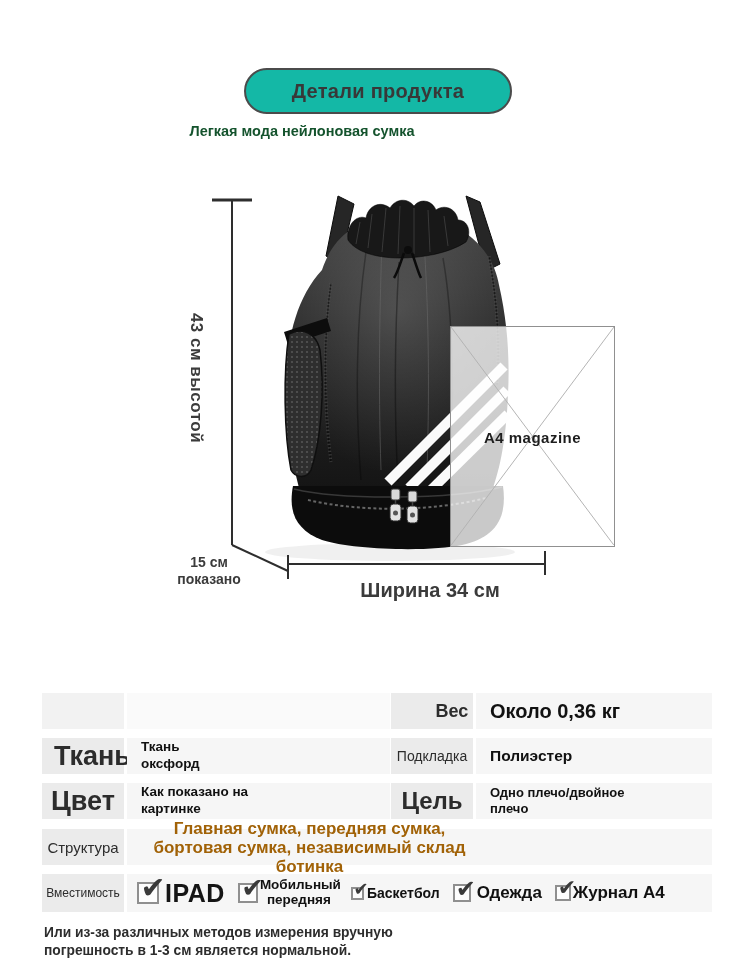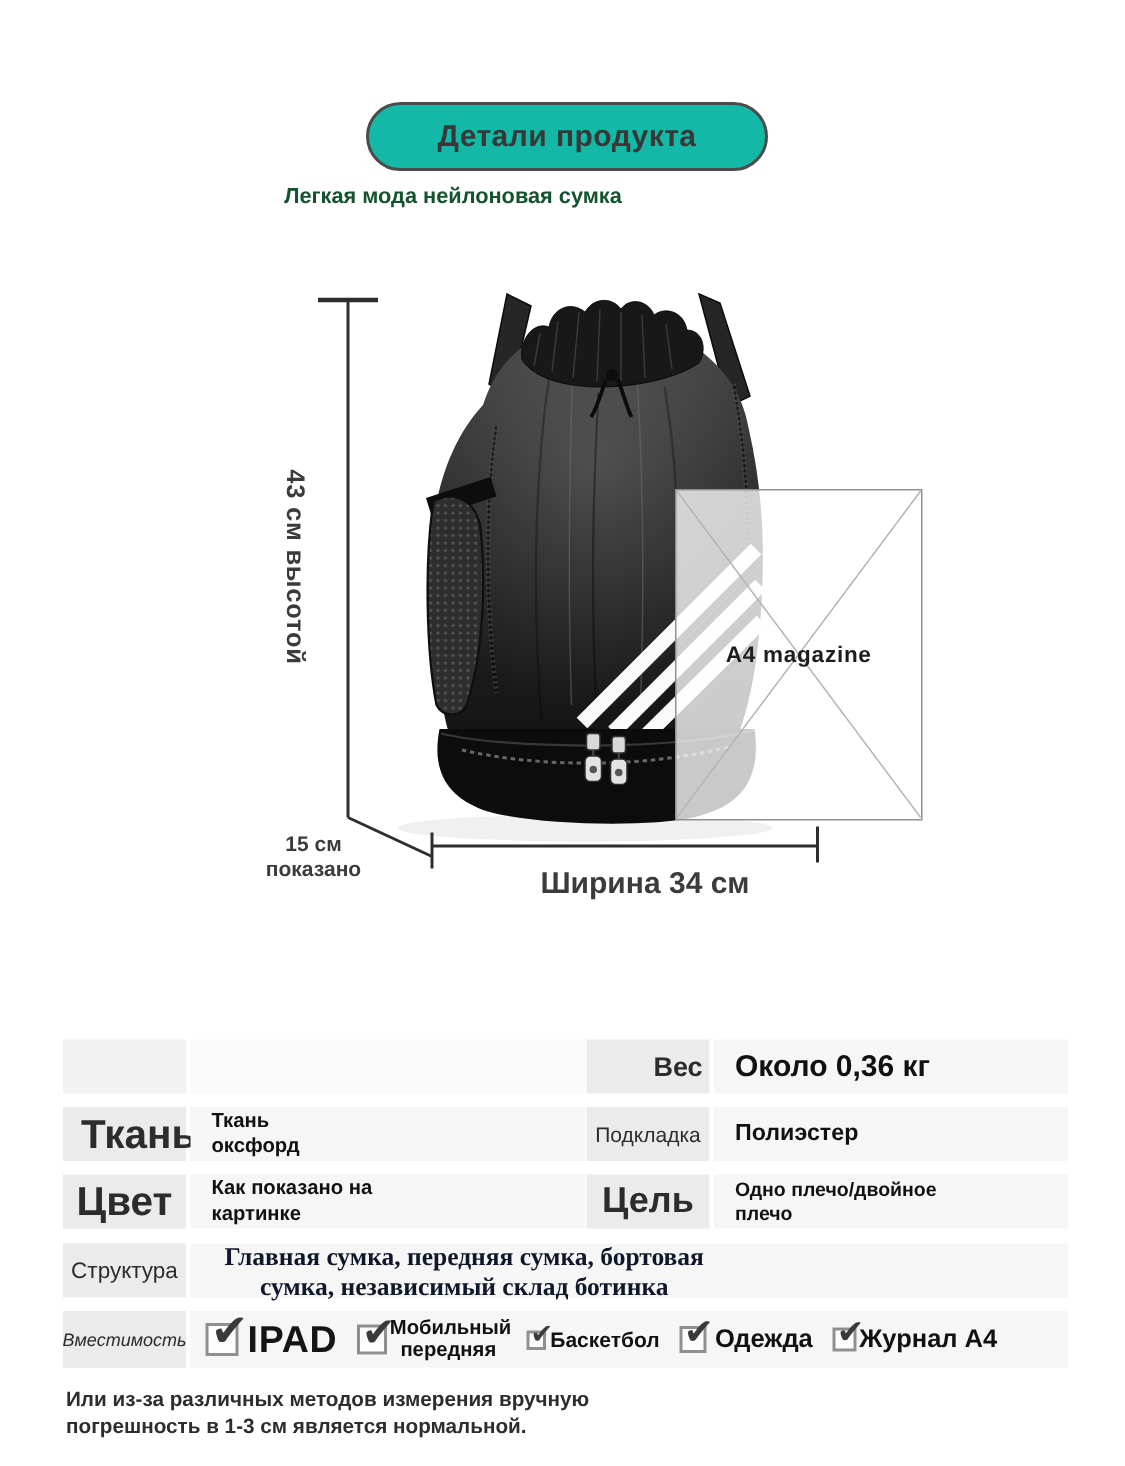--- a/index.html
+++ b/index.html
@@ -34,28 +34,28 @@
     text-align:center; font-size:15px; font-weight:600; color:#1d1d1d; letter-spacing:.5px; }
 
   
   .cell { position:absolute; display:flex; align-items:center; }
   .lab { background:#ebebeb; justify-content:center; text-align:center; color:#2c2c2c; }
   .val { background:#f6f6f6; padding-left:14px; color:#111; font-weight:700; }
   .lab-big { font-size:27px; font-weight:700; }
   .lab-big2 { font-size:24px; font-weight:700; }
   .lab-mid { font-size:17px; font-weight:700; }
   .lab-sm  { font-size:14px; font-weight:500; }
-  .lab-xs  { font-size:12px; font-weight:500;font-style:italic; }
+  .lab-xs  { font-size:12px; font-weight:500; }
   .v-lg { font-size:20px; }
   .v-md { font-size:15.5px; }
   .v-sm { font-size:13.5px; line-height:1.25; }
   .empty-lab { background:#f2f2f2; }
   .empty-val { background:#fafafa; }
   .struct-text { width:345px; margin-left:10px; text-align:center;
-    font-size:17px; font-weight:700; color:#0f172a; line-height:1.12; padding-top:1px;font-family:Liberation Serif, serif; }
+    font-size:17px; font-weight:700; color:#a16207; line-height:1.12; padding-top:1px; }
 
   
   .cap-val { gap:13px; padding-left:10px; }
   .cap-item { display:flex; align-items:center; gap:6px; }
   .cb { position:relative; flex:none; border:2px solid #8f8f8f; background:#fdfdfd; }
   .cb .ck { position:absolute; left:8%; bottom:-4%; font-weight:700; color:#3a3a3a; line-height:1; }
   .cb22 { width:22px; height:22px; } .cb22 .ck { font-size:30px; }
   .cb20 { width:20px; height:20px; } .cb20 .ck { font-size:27px; }
   .cb13 { width:13px; height:13px; } .cb13 .ck { font-size:18px; }
   .cb18 { width:18px; height:18px; } .cb18 .ck { font-size:24px; }

